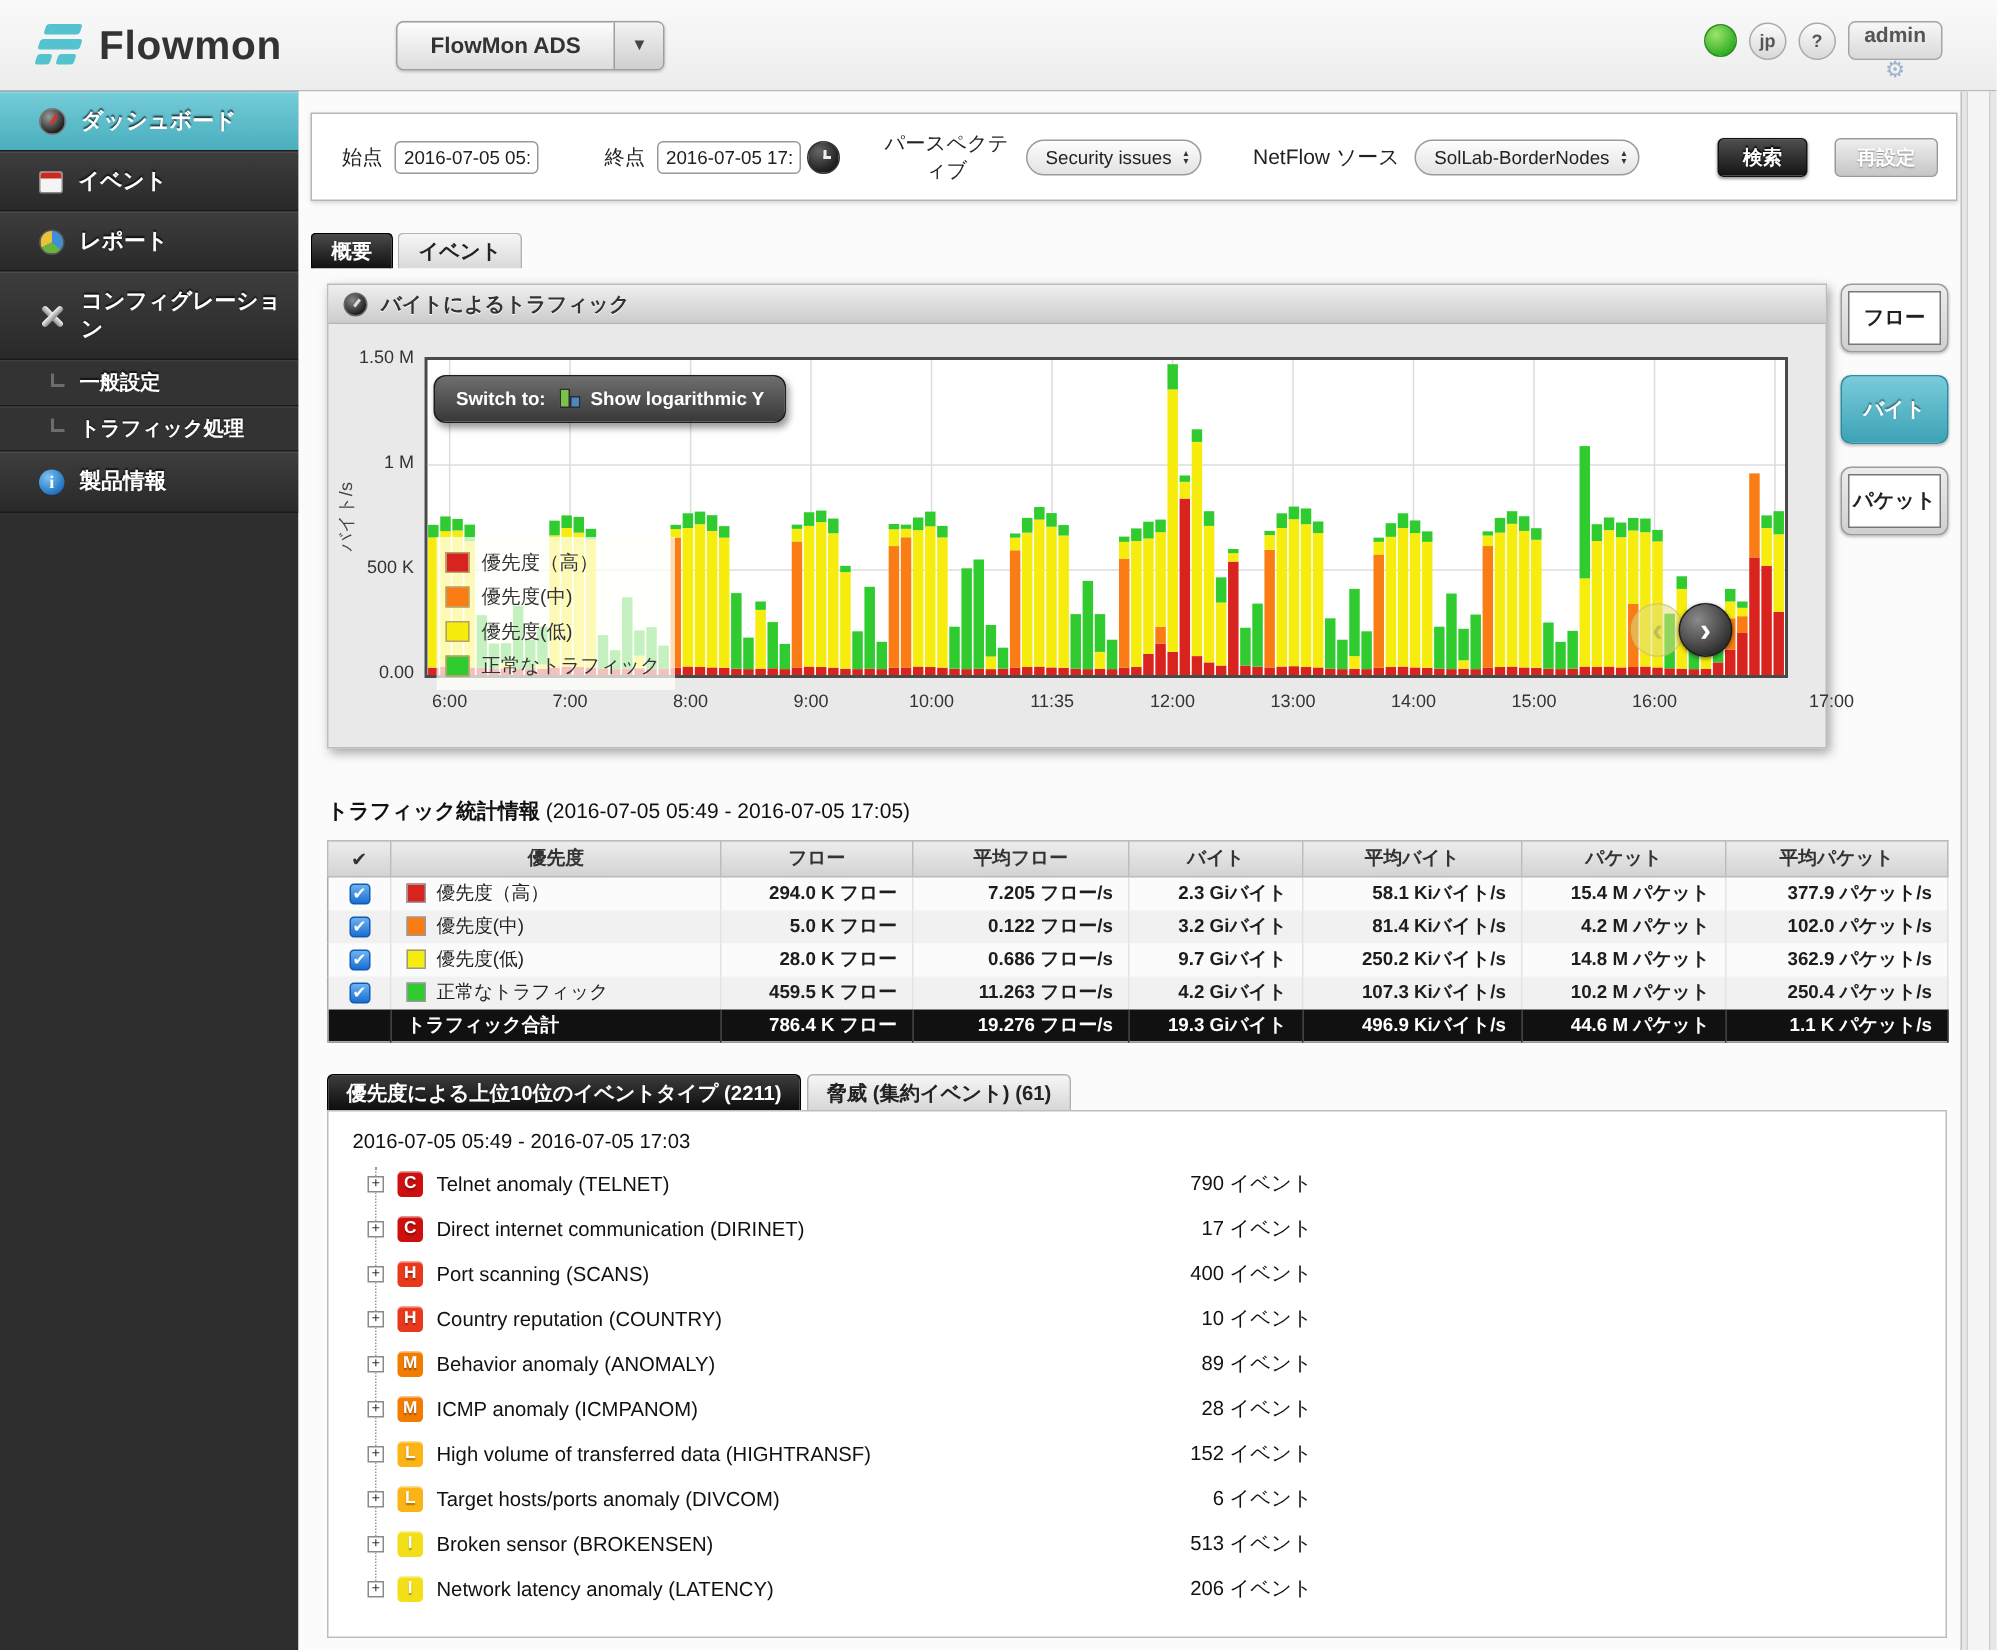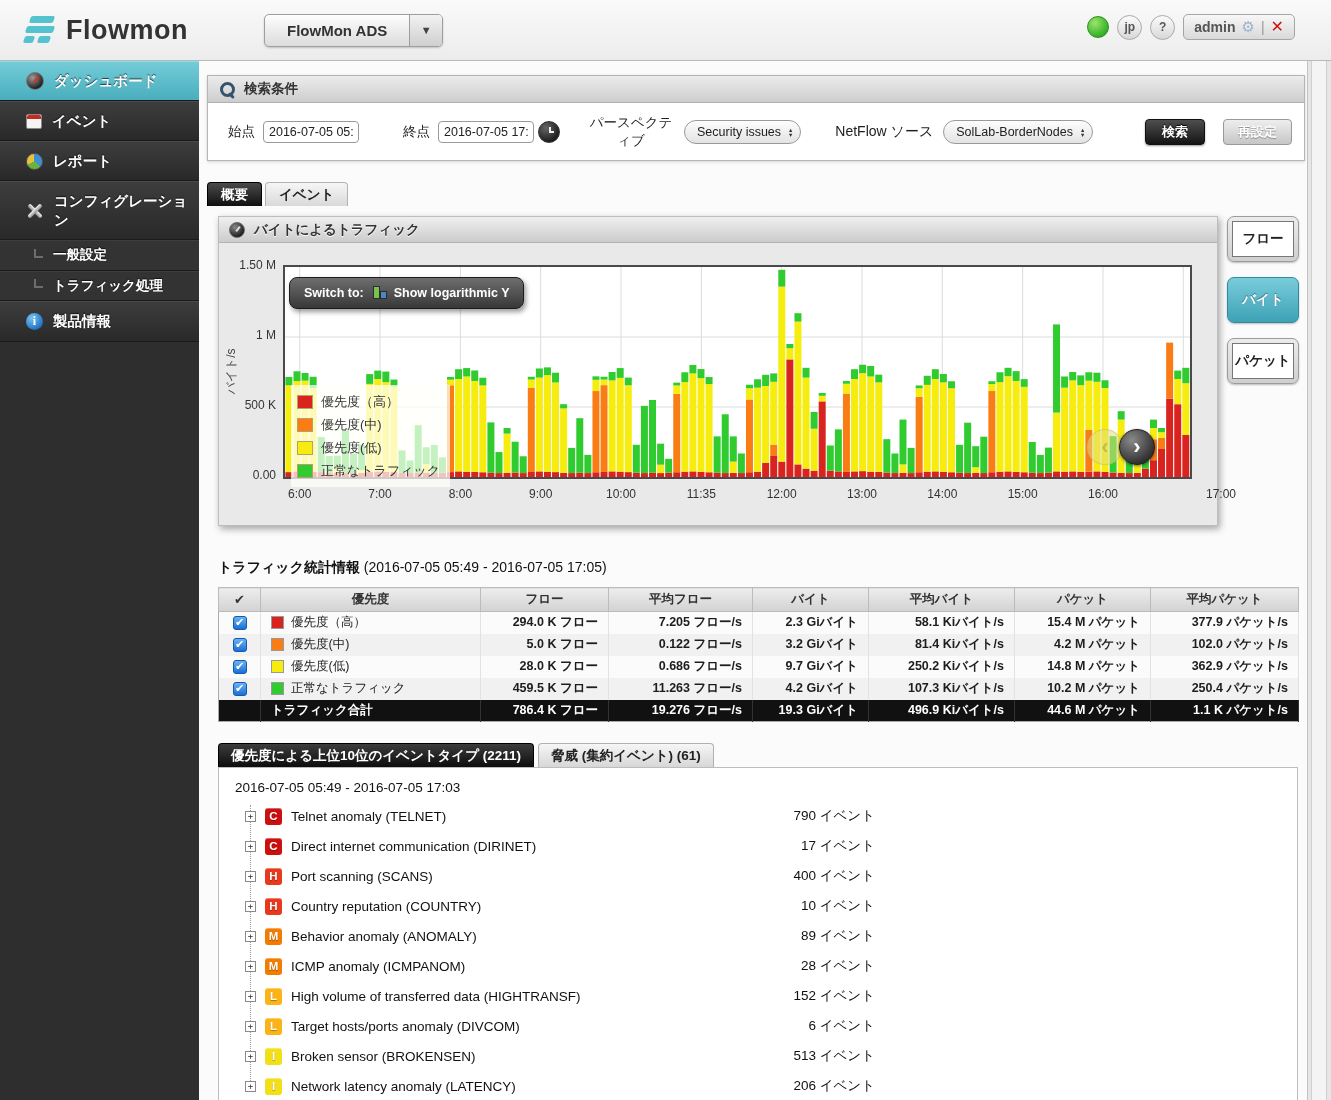--- a/index.html
+++ b/index.html
@@ -28,21 +28,21 @@
     color:#444; font-size:11px; }
   .top-right { position:absolute; right:36px; top:14px; display:flex; align-items:center; gap:8px; }
   .status-dot { width:22px; height:22px; border-radius:50%;
     background:radial-gradient(circle at 35% 30%, #9ce46a, #2fae23 75%); border:1px solid #2a8f1e; }
   .round-btn { min-width:25px; height:25px; border-radius:13px; padding:0 6px;
     background:linear-gradient(#fbfbfb,#d8d8d8); border:1px solid #aaa;
     display:flex; align-items:center; justify-content:center;
     font-size:12px; font-weight:bold; color:#555; cursor:pointer; }
   .admin-group { height:26px; border-radius:5px; border:1px solid #a5a5a5; padding:0 10px;
     background:linear-gradient(#f7f7f7,#d9d9d9); display:flex; align-items:center; gap:6px;
-    font-size:14px; font-weight:bold; color:#555; cursor:pointer; }
+    font-size:14px; font-weight:bold; color:#555; cursor:pointer;flex-direction:column; }
   .ic-gear::after { content:"⚙"; color:#9db3cd; font-size:15px; }
   .pipe { color:#999; font-weight:normal; }
   .ic-close-x { color:#cc1111; font-size:16px; font-weight:bold; line-height:1; }
 
   
   .sidebar { position:absolute; top:61px; left:0; width:199px; height:1039px;
     background:#2e2e2e; }
   .side-item { display:flex; align-items:center; padding:10px 10px 10px 26px; gap:10px;
     background:linear-gradient(#3d3d3d,#292929); border-bottom:1px solid #1a1a1a;
     border-top:1px solid #4a4a4a; cursor:pointer; }
@@ -282,24 +282,20 @@
     </div>
     <div class="side-item">
       <span class="ic ic-info"></span>
       <span class="lbl">製品情報</span>
     </div>
   </nav>
 
 <main class="content">
 
   <section class="search-panel">
-    <div class="strip">
-      <span class="ic ic-search"></span>
-      <span>検索条件</span>
-    </div>
     <div class="search-body">
       <span class="f-label">始点</span>
       <input class="f-input" value="2016-07-05 05:49" style="">
       <span class="f-label" style="margin-left:44px">終点</span>
       <input class="f-input" value="2016-07-05 17:03" style="">
       <span class="ic-clock-btn"></span>
       <span class="persp-label">パースペクティブ</span>
       <span class="mac-select">
         <span>Security issues</span>
         <span class="updown">

